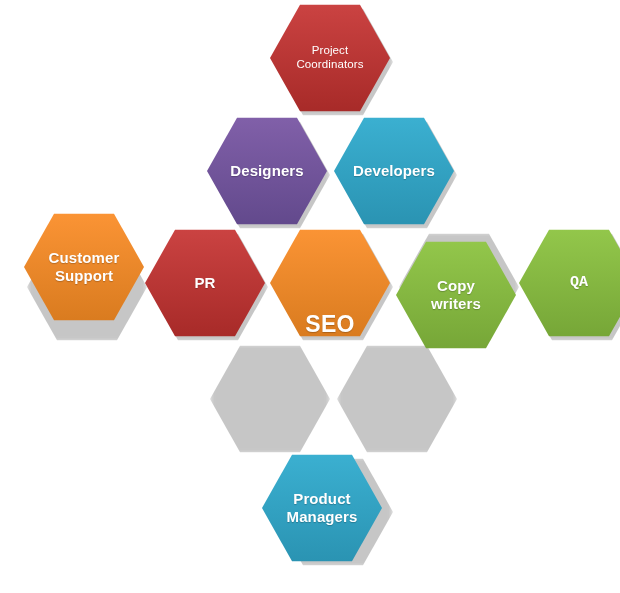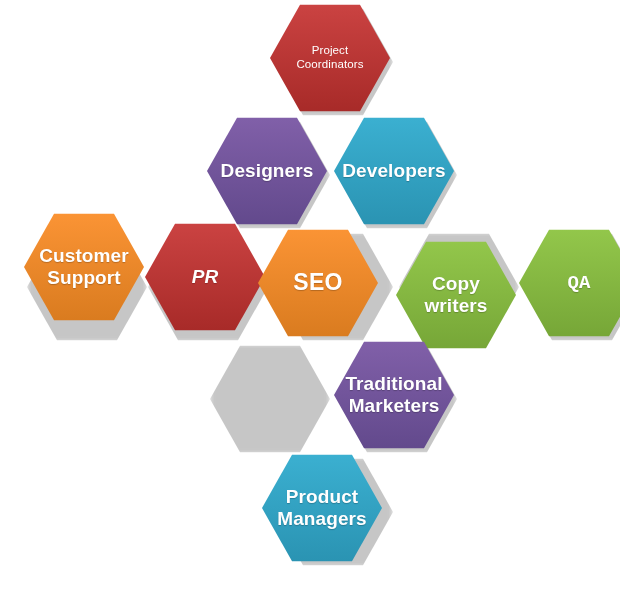--- a/index.html
+++ b/index.html
@@ -40,21 +40,21 @@
     -webkit-clip-path: polygon(25% 1.5%, 75% 1.5%, 100% 50%, 75% 98.5%, 25% 98.5%, 0% 50%);
     clip-path: polygon(25% 1.5%, 75% 1.5%, 100% 50%, 75% 98.5%, 25% 98.5%, 0% 50%);
     background: rgba(120,120,120,0.42);
     filter: blur(2.5px);
     z-index: 1;
   }
   .hex-body { z-index: 2; }
   .hex-label {
     color: #ffffff;
     font-weight: bold;
-    font-size: 19px;
+    font-size: 15px;
     line-height: 1.18;
     letter-spacing: 0.1px;
     text-shadow: 0 1px 1px rgba(0,0,0,0.22);
     padding: 0 10px;
     white-space: pre-line;
     pointer-events: none;
   }
   .hex-label.lg {
     font-size: 23px;
     letter-spacing: 0.3px;
@@ -81,40 +81,36 @@
     <div class="hex-shadow" style="left: 315px; top: 120px;"></div>
     <div class="hex hex-body" style="left: 312px; top: 116px; background: linear-gradient(rgb(59, 176, 209) 0%, rgb(42, 147, 178) 100%); align-items: center;">
       <span class="hex-label">Developers</span>
     </div>
     <div class="hex-shadow" style="left: 5px; top: 232px;"></div>
     <div class="hex hex-body" style="left: 2px; top: 212px; background: linear-gradient(rgb(251, 148, 53) 0%, rgb(217, 123, 31) 100%);">
       <span class="hex-label">Customer
 Support</span>
     </div>
     <div class="hex-shadow" style="left: 126px; top: 232px;"></div>
-    <div class="hex hex-body" style="left: 123px; top: 222px; background: linear-gradient(rgb(203, 67, 66) 0%, rgb(167, 42, 40) 100%); font-style: italic;">
+    <div class="hex hex-body" style="left: 123px; top: 228px; background: linear-gradient(rgb(203, 67, 66) 0%, rgb(167, 42, 40) 100%);">
       <span class="hex-label">PR</span>
     </div>
     <div class="hex-shadow" style="left: 251px; top: 232px;"></div>
-    <div class="hex hex-body" style="left: 236px; top: 228px; background: linear-gradient(rgb(251, 148, 53) 0%, rgb(217, 123, 31) 100%);">
+    <div class="hex hex-body" style="left: 248px; top: 228px; background: linear-gradient(rgb(251, 148, 53) 0%, rgb(217, 123, 31) 100%); align-items: flex-end;">
       <span class="hex-label lg">SEO</span>
     </div>
     <div class="hex-shadow" style="left: 377px; top: 232px;"></div>
     <div class="hex hex-body" style="left: 374px; top: 240px; background: linear-gradient(rgb(147, 199, 75) 0%, rgb(118, 166, 55) 100%);">
       <span class="hex-label">Copy
 writers</span>
     </div>
     <div class="hex-shadow" style="left: 500px; top: 232px;"></div>
     <div class="hex hex-body" style="left: 497px; top: 228px; background: linear-gradient(rgb(147, 199, 75) 0%, rgb(118, 166, 55) 100%); font-family: Liberation Mono, monospace;">
       <span class="hex-label">QA</span>
     </div>
     <div class="hex-shadow" style="left: 188px; top: 344px;"></div>
     <div class="hex-shadow" style="left: 315px; top: 344px;"></div>
-    <div class="hex hex-body" style="left: 312px; top: 340px; background: linear-gradient(rgb(129, 96, 169) 0%, rgb(98, 73, 140) 100%);">
-      <span class="hex-label">Traditional
-Marketers</span>
-    </div>
     <div class="hex-shadow" style="left: 251px; top: 457px;"></div>
     <div class="hex hex-body" style="left: 240px; top: 453px; background: linear-gradient(rgb(59, 176, 209) 0%, rgb(42, 147, 178) 100%);">
       <span class="hex-label">Product
 Managers</span>
     </div>
   </div>
 
 </body></html>

